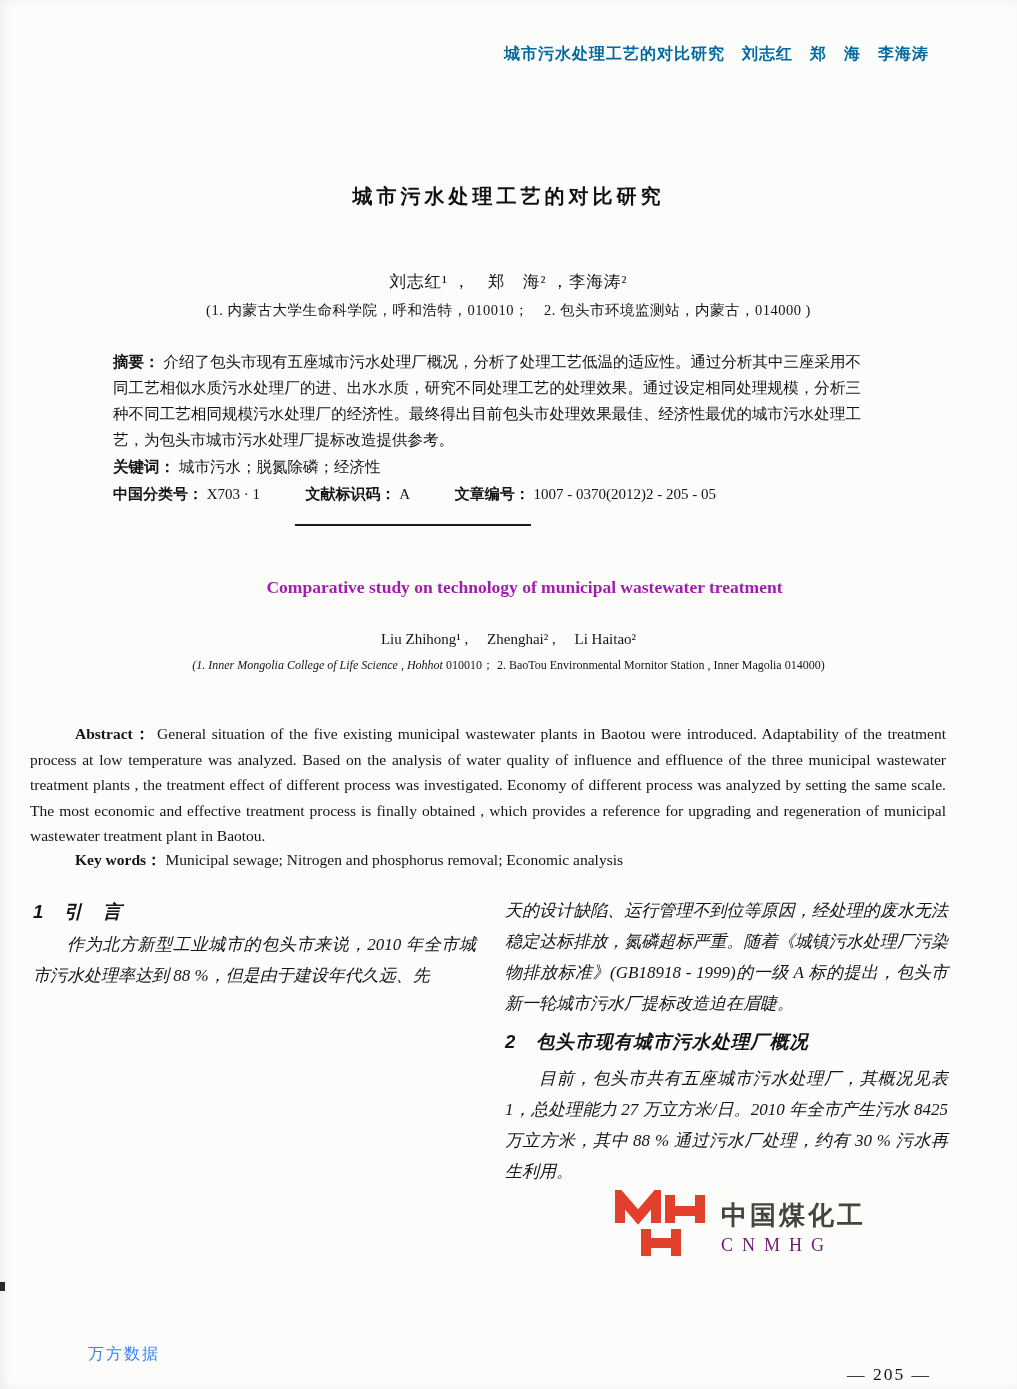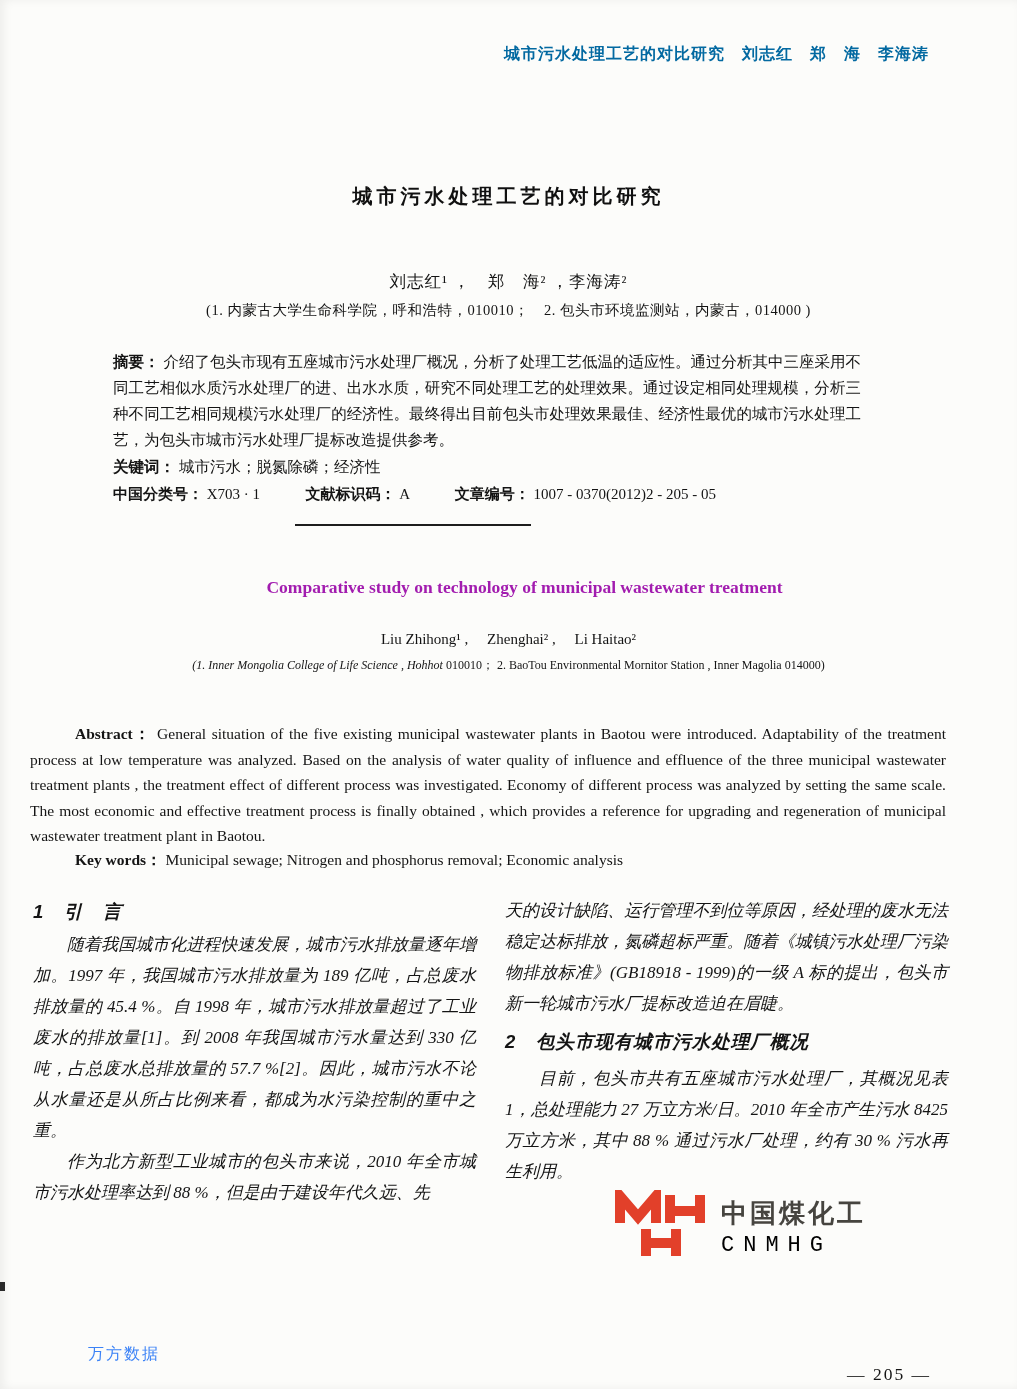--- a/index.html
+++ b/index.html
@@ -90,22 +90,22 @@
   .logo{
     position:absolute;top:1190px;left:613px;
     display:flex;align-items:center;gap:16px;
   }
   .logo-text{display:flex;flex-direction:column;gap:2px;}
   .logo-cn{
     font-family:"Liberation Sans", sans-serif;
     font-weight:700;font-size:26px;color:#46443f;letter-spacing:3px;
   }
   .logo-en{
-    font-family:Liberation Mono, monospace;
-    font-weight:400;font-size:22px;color:#000000;letter-spacing:9px;
+    font-family:Liberation Serif, serif;
+    font-weight:400;font-size:18px;color:#701a75;letter-spacing:9px;
   }
   .page-number{
     position:absolute;top:1320px;right:86px;
     font-size:17.5px;letter-spacing:2px;margin-top:44px;
   }
   .wanfang{
     position:absolute;top:1344px;left:88px;
     font-family:"Liberation Sans", sans-serif;
     font-size:16px;color:#3b82f6;letter-spacing:2px;
   }
@@ -163,21 +163,20 @@
   </div>
 
   <div class="en-keywords">
     <span style="font-weight:700;">Key words：</span>
     <span>Municipal sewage; Nitrogen and phosphorus removal; Economic analysis</span>
   </div>
 
   <div class="columns">
     <div class="col">
       <div class="sec-heading">1　引　言</div>
-      <p class="para">随着我国城市化进程快速发展，城市污水排放量逐年增加。1997 年，我国城市污水排放量为 189 亿吨，占总废水排放量的 45.4 %。自 1998 年，城市污水排放量超过了工业废水的排放量[1]。到 2008 年我国城市污水量达到 330 亿吨，占总废水总排放量的 57.7 %[2]。因此，城市污水不论从水量还是从所占比例来看，都成为水污染控制的重中之重。</p>
       <p class="para">作为北方新型工业城市的包头市来说，2010 年全市城市污水处理率达到 88 %，但是由于建设年代久远、先</p>
     </div>
     <div class="col">
       <p class="para-cont">天的设计缺陷、运行管理不到位等原因，经处理的废水无法稳定达标排放，氮磷超标严重。随着《城镇污水处理厂污染物排放标准》(GB18918 - 1999)的一级 A 标的提出，包头市新一轮城市污水厂提标改造迫在眉睫。</p>
       <div class="sec-heading second">2　包头市现有城市污水处理厂概况</div>
       <p class="para">目前，包头市共有五座城市污水处理厂，其概况见表 1，总处理能力 27 万立方米/日。2010 年全市产生污水 8425 万立方米，其中 88 % 通过污水厂处理，约有 30 % 污水再生利用。</p>
     </div>
   </div>
 
   <div class="logo">

